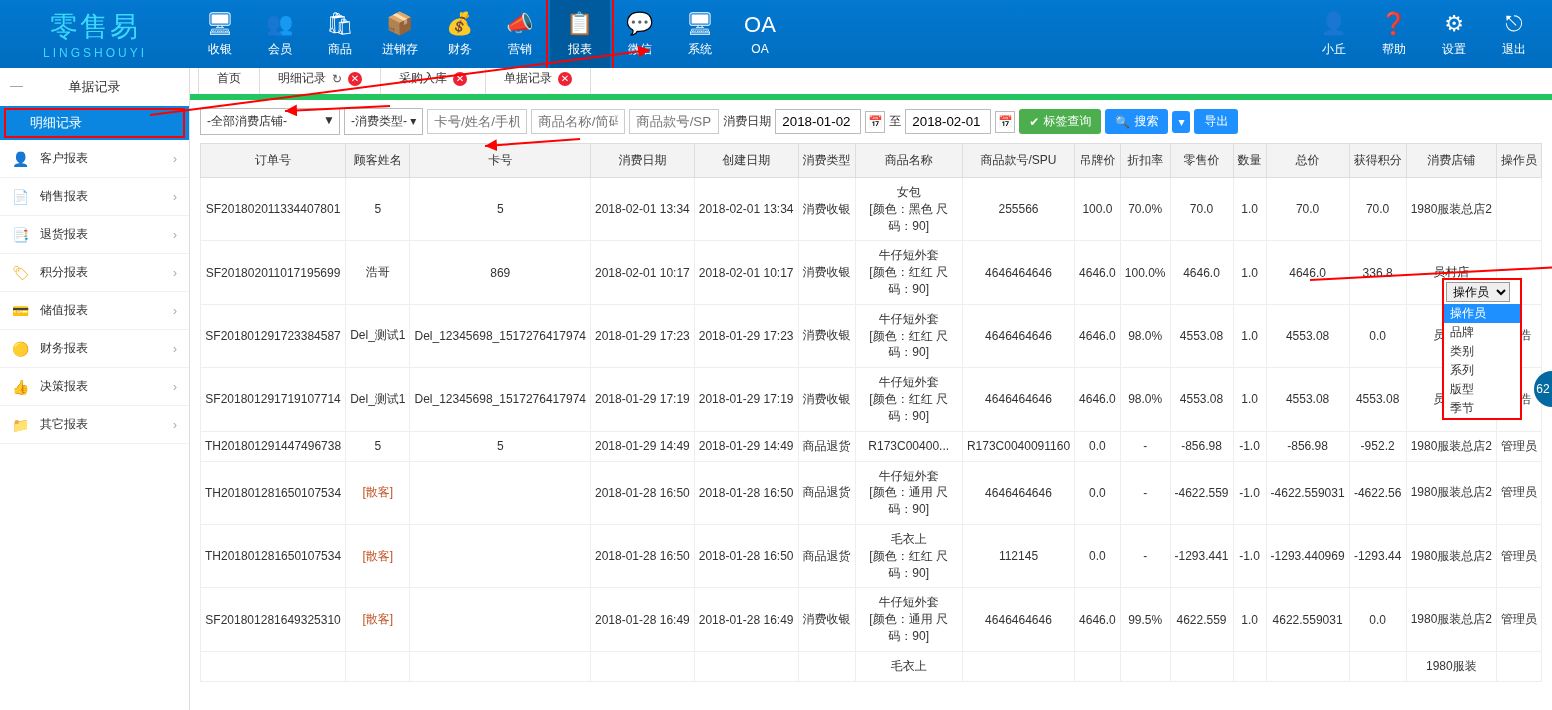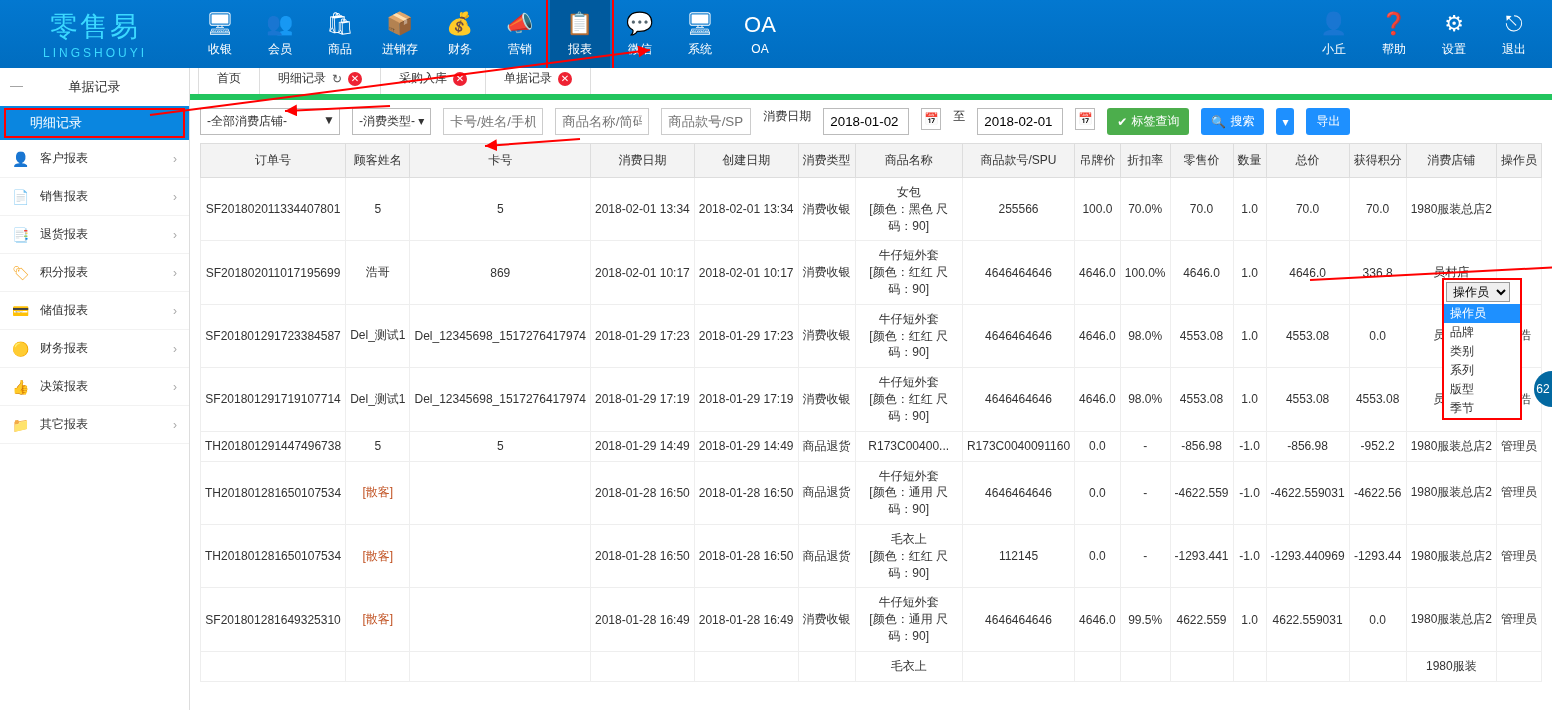--- a/index.html
+++ b/index.html
@@ -26,21 +26,21 @@
 .side-item .arr{position:absolute;right:12px;color:#aaa}
 .main{flex:1;display:flex;flex-direction:column;overflow:hidden}
 .tabs-row{display:flex;border-bottom:6px solid #22c55e;background:#fff;height:32px;align-items:flex-end;padding-left:8px}
 .tab{padding:7px 18px;border:1px solid #ddd;border-bottom:none;margin-right:-1px;background:#fff;cursor:pointer;position:relative;display:flex;align-items:center;gap:6px}
 .tab.active{border-top:2px solid #0a86e0}
 .tab .refresh{color:#555;font-size:12px}
 .tab .xclose{width:14px;height:14px;border-radius:50%;background:#e23;color:#fff;font-size:10px;display:flex;align-items:center;justify-content:center}
 .subtabs-row{display:flex;border-bottom:1px solid #ddd;margin:6px 10px 0 10px}
 .subtab{padding:8px 20px;border:1px solid #ddd;border-bottom:none;background:#f5f5f5;cursor:pointer;margin-right:-1px}
 .subtab.active{background:#fff;position:relative}
-.filters{display:flex;gap:12px;padding:8px 10px}
+.filters{display:flex;align-items:center;gap:4px;padding:8px 10px}
 .sel{border:1px solid #bbb;padding:4px 6px;background:#fff}
 .sel.storesel{width:140px;position:relative}
 .sel .dd{position:absolute;right:4px}
 .inp{border:1px solid #ccc;padding:4px 6px;color:#888;background:#fff}
 .inp.w1{width:100px}
 .inp.w2{width:94px}
 .inp.w3{width:90px}
 .dateinp{border:1px solid #bbb;padding:4px 6px;width:86px}
 .calico{width:20px;height:22px;border:1px solid #bbb;display:flex;align-items:center;justify-content:center;color:#666}
 .btn{padding:4px 10px;color:#fff;border-radius:3px;cursor:pointer;display:flex;align-items:center;gap:4px}

